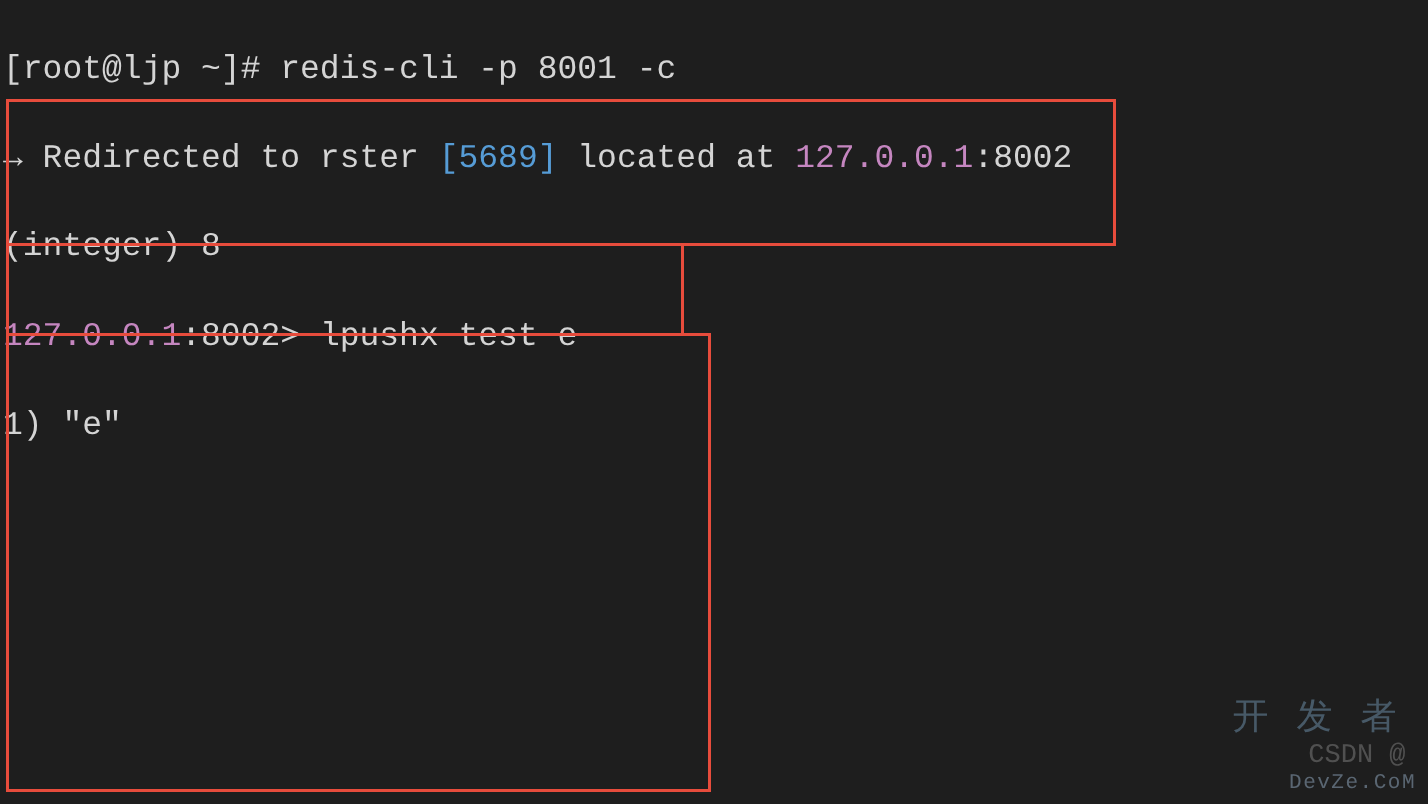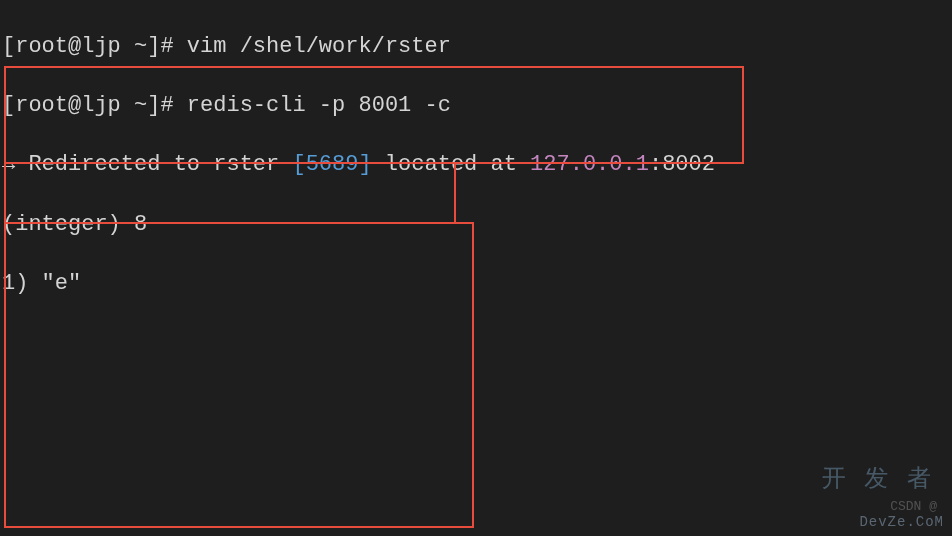--- a/index.html
+++ b/index.html
@@ -65,21 +65,21 @@
       top: 222px;
       width: 470px;
       height: 306px;
       pointer-events: none;
     }
     .watermark1 {
       position: absolute;
       right: 15px;
       bottom: 20px;
       color: rgba(200,200,200,0.3);
-      font-size: 13px;
+      font-size: 18px;
     }
     .watermark2 {
       position: absolute;
       right: 8px;
       bottom: 4px;
       color: rgba(180,210,240,0.4);
       font-size: 14px;
       letter-spacing: 1px;
     }
     .watermark-cn {
@@ -89,24 +89,24 @@
       color: rgba(150,200,240,0.35);
       font-size: 24px;
       letter-spacing: 6px;
       font-family: sans-serif;
     }
   </style>
 </head>
 <body>
 
 <div class="terminal">
-<span class="line"><span class="prompt-bracket">[</span><span class="root-user">root</span><span class="at">@</span><span class="host">ljp</span><span class="tilde"> ~</span><span class="hash">]# </span><span class="cmd">vim /shel/work/rster</span></span>
 <span class="line"><span class="prompt-bracket">[</span><span class="root-user">root</span><span class="at">@</span><span class="host">ljp</span><span class="tilde"> ~</span><span class="hash">]# </span><span class="cmd">redis-cli -p 8001 -c</span></span>
 <span class="line"><span class="arrow">→ </span><span class="white">Redirected to rster </span><span class="slot-num">[5689]</span><span class="white"> located at </span><span class="located-ip">127.0.0.1</span><span class="white">:8002</span></span>
 <span class="line"><span class="white">(integer) 8</span></span>
+<span class="line"><span class="redis-ip">127.0.0.1</span><span class="redis-port">:</span><span class="redis-port">8002</span><span class="redis-gt">&gt; </span><span class="white">lpushx test e</span></span>
 <span class="line"><span class="white">1) "e"</span></span>
 
 
 
 
 
 
 
 
 </div>

